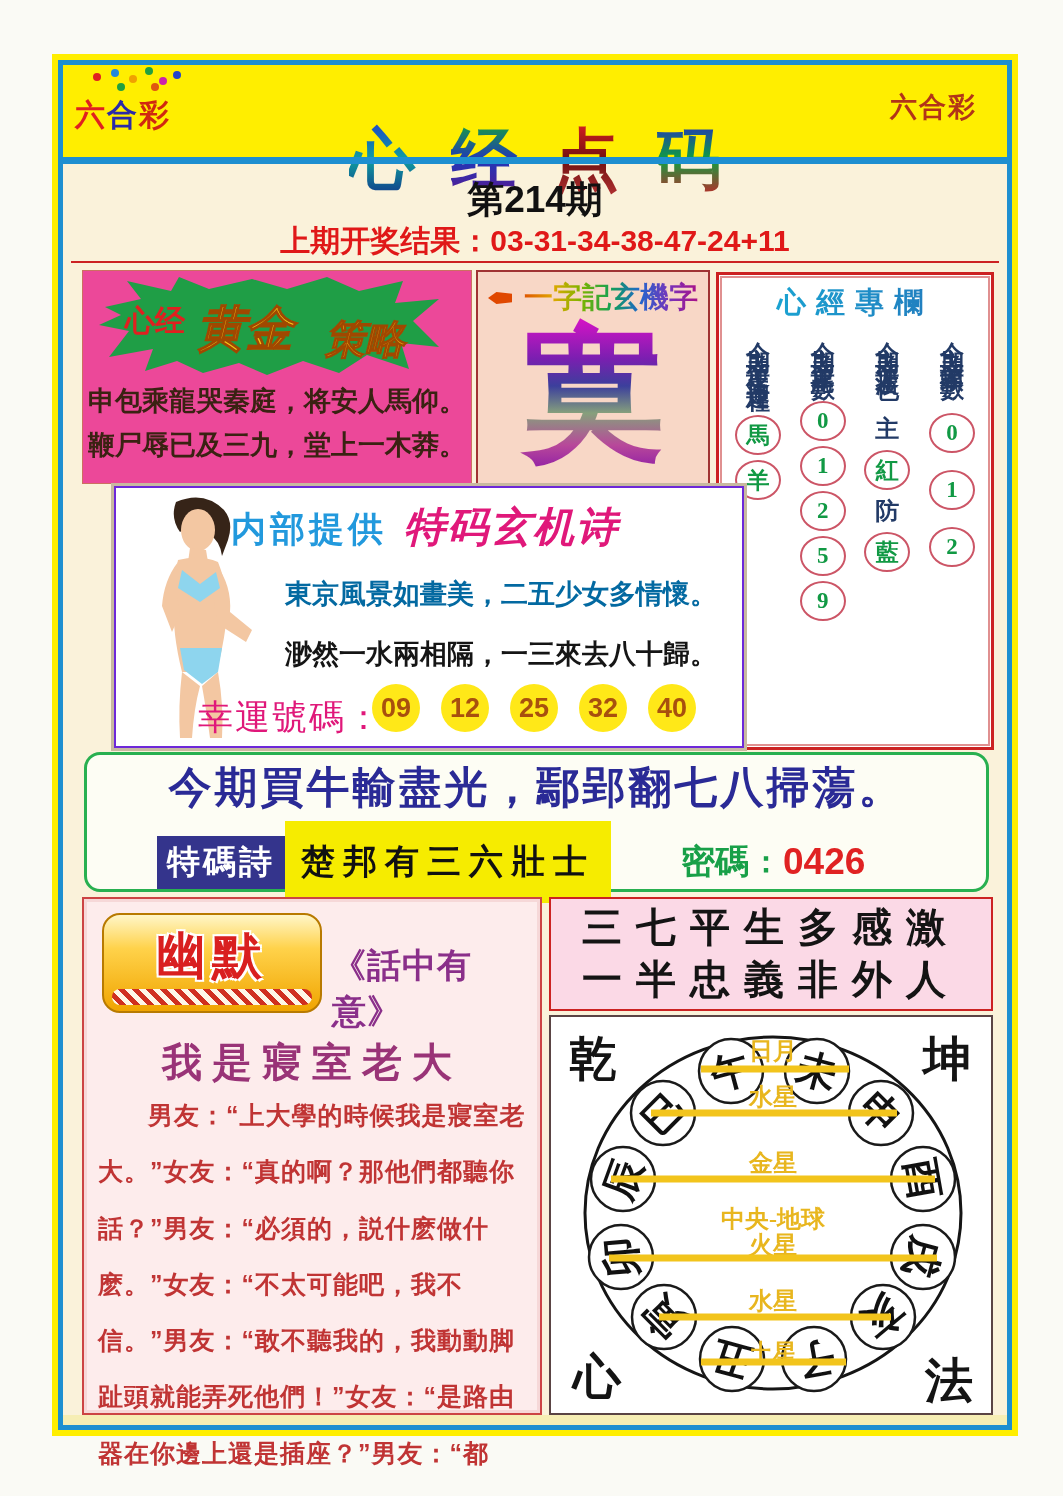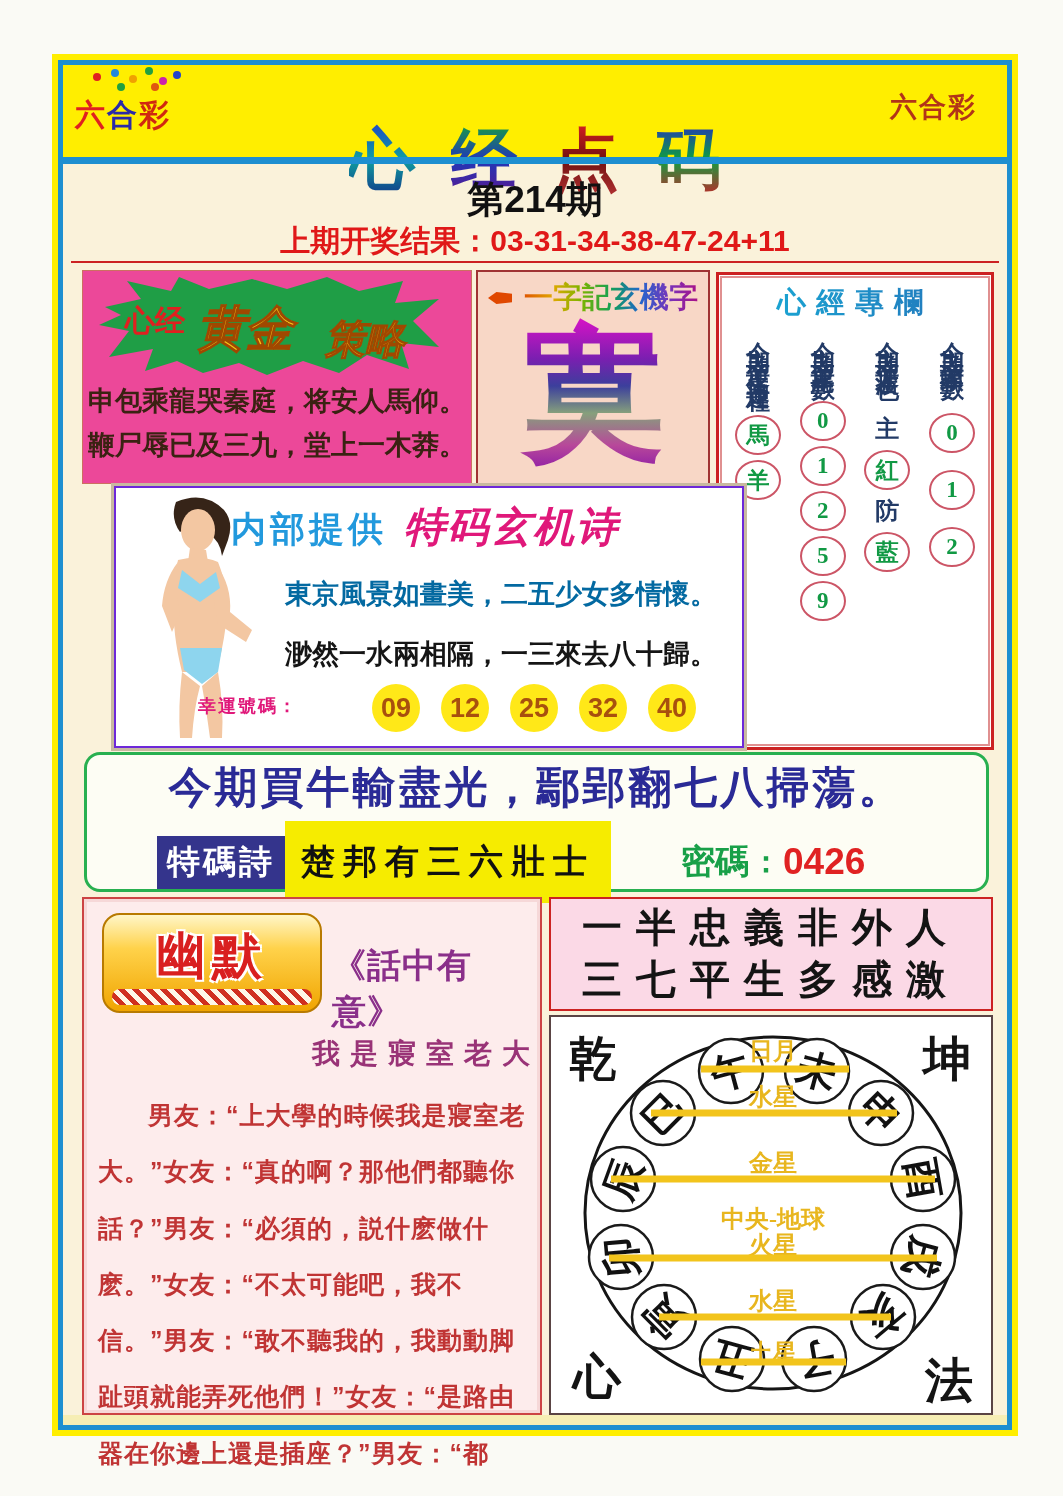--- a/index.html
+++ b/index.html
@@ -49,21 +49,21 @@
   .oval{width:42px;height:36px;border:2px solid #cc5566;border-radius:50%;display:flex;align-items:center;justify-content:center;
         color:#119944;font-weight:bold;font-size:23px;font-family:"Liberation Serif",serif;background:#fff;}
   .gap-lg{margin-top:12px;}
   
   .box-poem{position:absolute;left:19px;top:421px;width:626px;height:258px;background:#ffffff;border:2px solid #6d28d9;box-shadow:0 0 0 3px #c8b9a0;margin-left:32px;}
   .girl{position:absolute;left:2px;top:2px;}
   .provider{position:absolute;left:115px;top:18px;font-size:35px;font-weight:bold;color:#2299dd;letter-spacing:4px;}
   .mystic-title{position:absolute;left:288px;top:12px;font-size:41px;font-weight:bold;font-family:"Liberation Serif",serif;color:#e0187a;font-style:italic;letter-spacing:2px;}
   .mline1{position:absolute;left:150px;top:88px;width:470px;text-align:center;font-family:"Liberation Serif",serif;font-weight:bold;font-size:27px;color:#0369a1;}
   .mline2{position:absolute;left:150px;top:148px;width:470px;text-align:center;font-family:"Liberation Serif",serif;font-weight:bold;font-size:27px;color:#151515;}
-  .lucky-label{position:absolute;left:82px;top:206px;font-size:18px;font-weight:bold;color:#e0187a;font-family:"Liberation Serif",serif;letter-spacing:2px;}
+  .lucky-label{position:absolute;left:82px;top:206px;font-size:35px;font-weight:normal;color:#e0187a;font-family:"Liberation Serif",serif;letter-spacing:2px;}
   .lucky-nums{position:absolute;left:256px;top:196px;display:flex;gap:21px;}
   .lucky-ball{width:48px;height:48px;border-radius:50%;background:#ffe818;display:flex;align-items:center;justify-content:center;
               font-size:27px;font-weight:bold;color:#a8500e;}
   
   .box-banner{position:absolute;left:21px;top:687px;width:899px;height:134px;background:#fdfdf4;border:3px solid #28b050;border-radius:16px;}
   .slogan{position:absolute;left:0;top:4px;width:100%;text-align:center;font-size:43px;font-weight:bold;color:#2a2a96;letter-spacing:3px;}
   .code-row{position:absolute;left:70px;top:66px;display:flex;align-items:center;}
   .code-badge{background:#34348c;color:#fff;font-size:33px;font-weight:bold;padding:4px 10px;letter-spacing:3px;}
   .code-poem{background:#f6ec00;color:#111;font-size:34px;font-weight:bold;font-family:"Liberation Serif",serif;padding:18px 16px;letter-spacing:8px;}
   .secret-label{margin-left:70px;color:#18a048;font-size:34px;font-weight:bold;font-family:"Liberation Serif",serif;}
@@ -71,21 +71,21 @@
   .secret-code{color:#e02222;font-size:37px;font-weight:bold;}
   
   .box-humor{position:absolute;left:19px;top:832px;width:456px;height:514px;background:#fdecec;border:2px solid #cc4444;box-shadow:0 0 0 3px #f6d8d8 inset;}
   .humor-logo{position:absolute;left:18px;top:14px;width:216px;height:96px;border-radius:18px;border:2px solid #b87a00;
      background:linear-gradient(180deg,#fff6c8 0%,#ffd24a 35%,#f0a400 100%);}
   .humor-logo b{position:absolute;left:0;top:8px;width:100%;text-align:center;font-size:50px;font-weight:bold;color:#d91f1f;font-family:"Liberation Serif",serif;letter-spacing:6px;
      text-shadow:-2px -2px 0 #fff,2px -2px 0 #fff,-2px 2px 0 #fff,2px 2px 0 #fff;}
   .lattice{position:absolute;left:8px;bottom:6px;width:200px;height:16px;border-radius:8px;
      background:repeating-linear-gradient(45deg,#fff 0 5px,#cc2222 5px 10px);opacity:.9;}
   .series{position:absolute;left:248px;top:44px;font-size:34px;font-weight:bold;color:#8a2f8a;letter-spacing:1px;}
-  .humor-title{position:absolute;left:0;top:136px;width:100%;text-align:right;font-size:28px;font-weight:bold;color:#993377;letter-spacing:10px;}
+  .humor-title{position:absolute;left:0;top:136px;width:100%;text-align:center;font-size:40px;font-weight:bold;color:#993377;letter-spacing:10px;}
   .humor-body{position:absolute;left:14px;top:188px;width:428px;font-size:25px;font-weight:bold;color:#c03434;line-height:2.25;text-indent:2em;letter-spacing:1px;}
   
   .box-couplet{position:absolute;left:486px;top:832px;width:440px;height:110px;background:#fbd9e6;border:2px solid #cc2222;display:flex;flex-direction:column;justify-content:center;}
   .box-couplet div{text-align:center;font-family:"Liberation Serif",serif;font-size:40px;font-weight:bold;color:#141414;letter-spacing:14px;line-height:1.3;}
   
   .box-diagram{position:absolute;left:486px;top:950px;width:440px;height:396px;background:#ffffff;border:2px solid #5a4444;}
   .bottom-strip{position:absolute;left:0;bottom:0;width:100%;height:10px;background:#f6eeb4;}
   svg text{font-family:"Liberation Serif",serif;}
 </style>
 </head>
@@ -209,22 +209,22 @@
     <div class="humor-logo">
       <b>幽默</b>
       <div class="lattice"></div>
     </div>
     <div class="series">《話中有意》</div>
     <div class="humor-title">我是寢室老大</div>
     <div class="humor-body">男友：“上大學的時候我是寢室老大。”女友：“真的啊？那他們都聽你話？”男友：“必須的，説什麽做什麽。”女友：“不太可能吧，我不信。”男友：“敢不聽我的，我動動脚趾頭就能弄死他們！”女友：“是路由器在你邊上還是插座？”男友：“都在。”</div>
   </div>
 
   <div class="box-couplet">
+    <div>三七平生多感激</div>
     <div>一半忠義非外人</div>
-    <div>三七平生多感激</div>
   </div>
 
   <div class="box-diagram">
     <svg width="436" height="392" viewBox="0 0 436 392">
       <text x="18" y="58" font-size="48" font-weight="bold" fill="#141414">乾</text>
       <text x="372" y="58" font-size="48" font-weight="bold" fill="#141414">坤</text>
       <text x="22" y="376" font-size="48" font-weight="bold" fill="#141414">心</text>
       <text x="374" y="380" font-size="48" font-weight="bold" fill="#141414">法</text>
 
       <ellipse cx="222" cy="196" rx="188" ry="176" fill="none" stroke="#151515" stroke-width="3"></ellipse>

